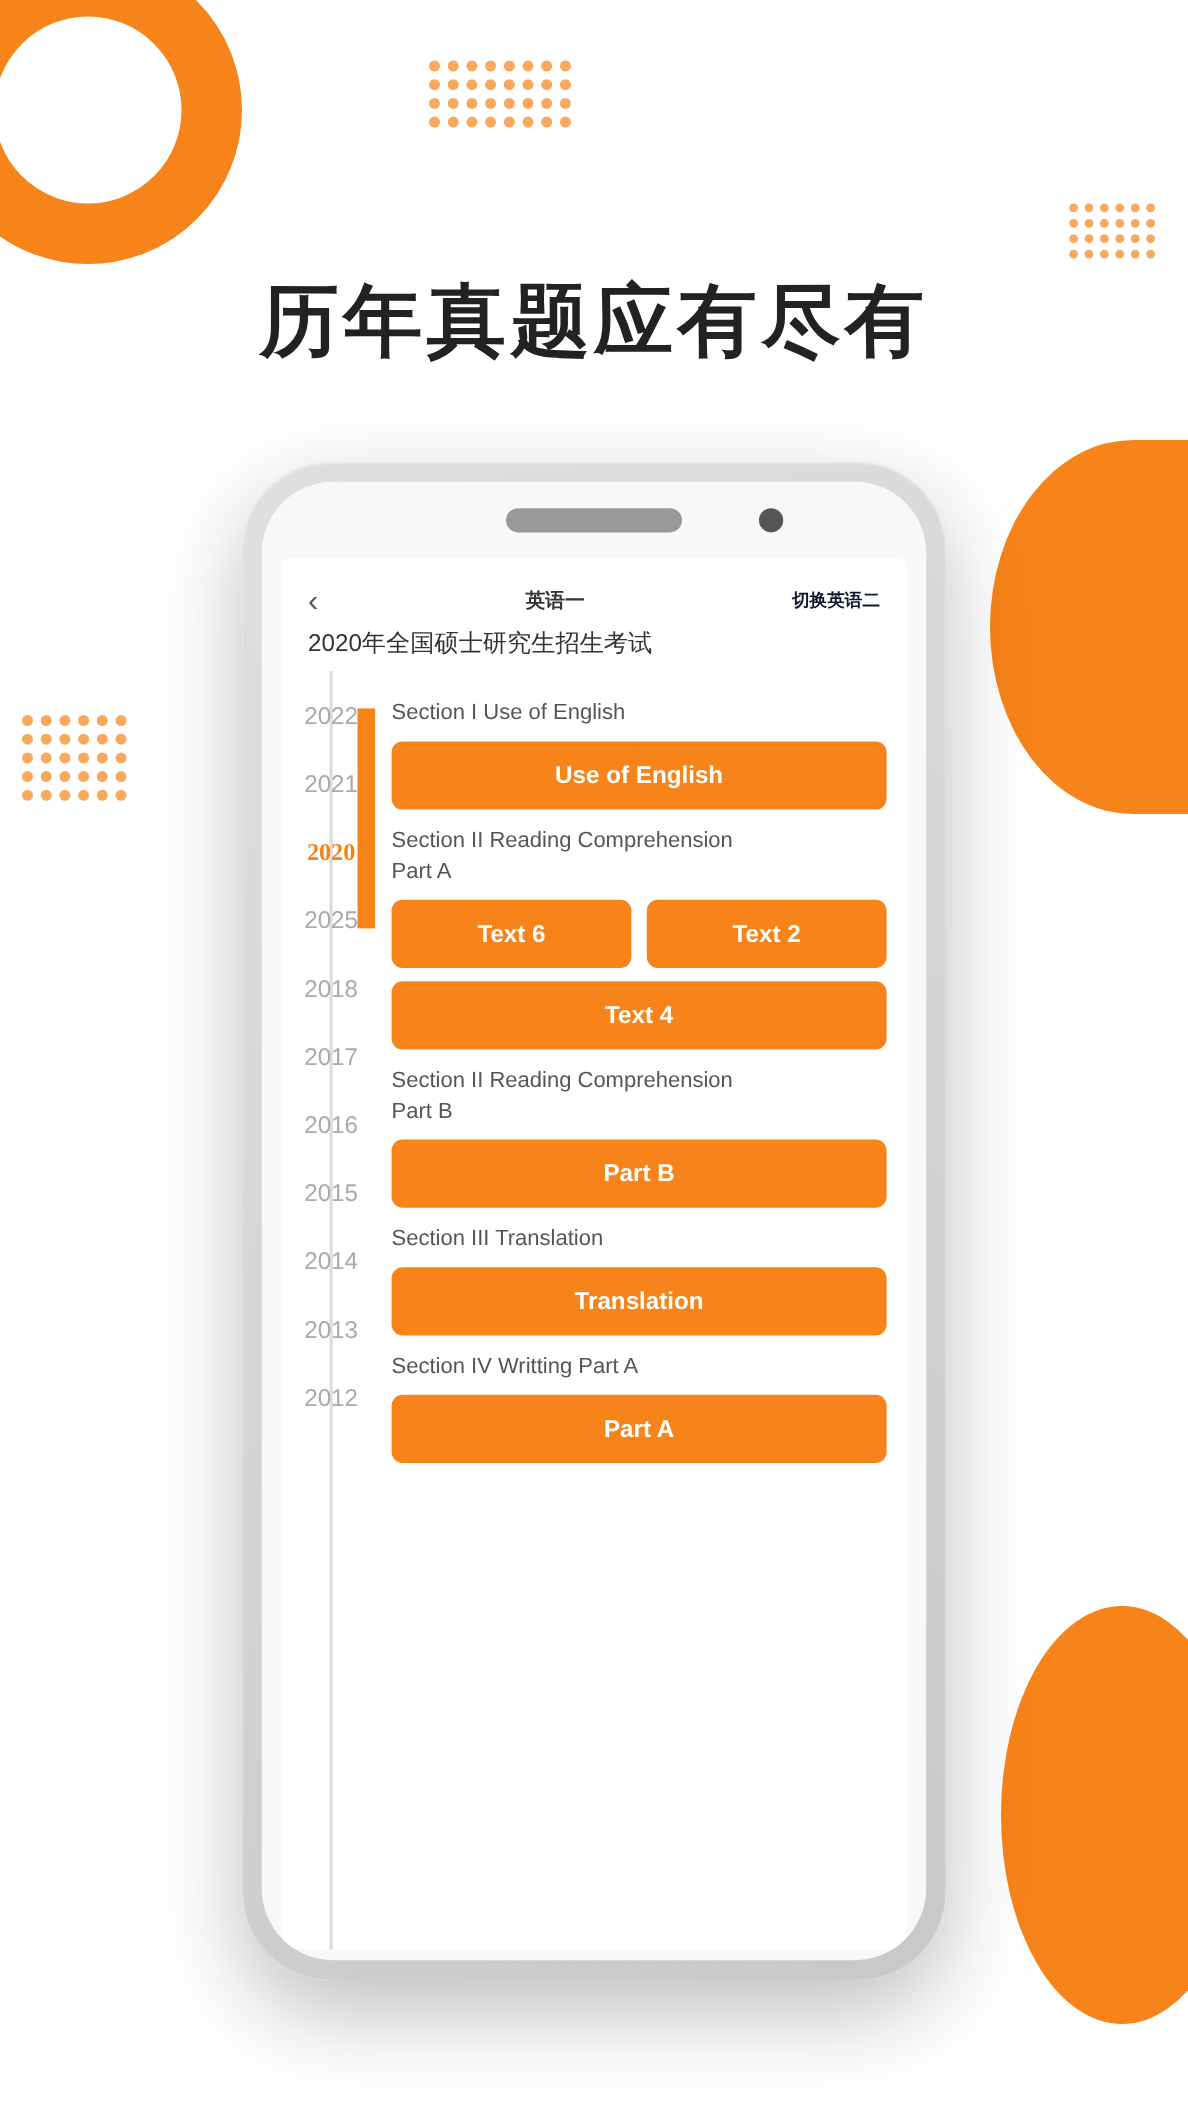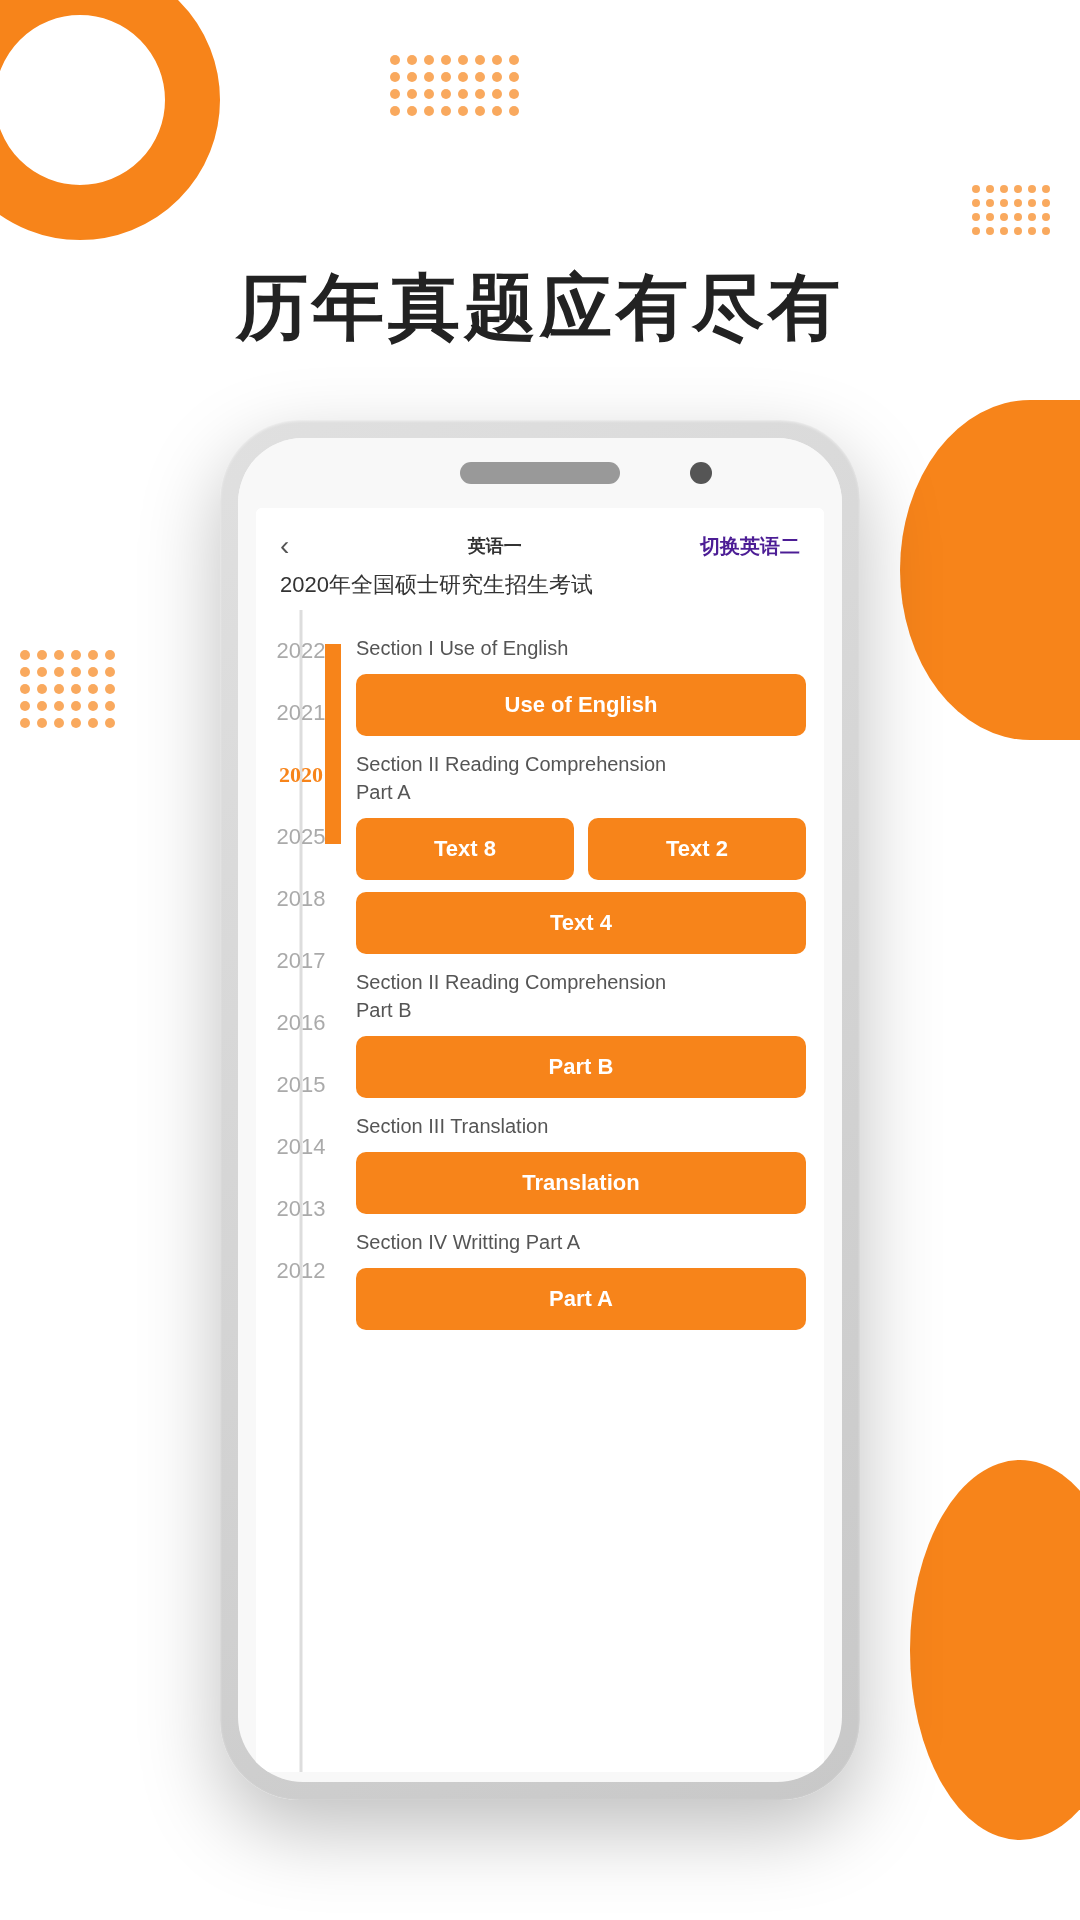--- a/index.html
+++ b/index.html
@@ -94,21 +94,21 @@
       width: 220px;
       height: 380px;
       background: #f7841a;
       border-radius: 50%;
       z-index: 0;
     }
 
     
     .main-title {
       position: absolute;
-      top: 260px;
+      top: 244px;
       left: 0;
       right: 0;
       text-align: center;
       font-size: 72px;
       font-weight: 900;
       color: #222222;
       z-index: 1;
       letter-spacing: 4px;
     }
 
@@ -197,23 +197,23 @@
       cursor: pointer;
     }
 
     .screen-title-label {
       font-size: 18px;
       font-weight: 600;
       color: #333;
     }
 
     .switch-btn {
-      font-size: 20px;
+      font-size: 16px;
       font-weight: 700;
-      color: #4c1d95;
+      color: #0f172a;
       cursor: pointer;
     }
 
     .screen-subtitle {
       font-size: 22px;
       color: #333;
       font-weight: 500;
       margin-top: 6px;
     }
 
@@ -492,21 +492,21 @@
                 <span>Section I Use of English</span>
               </div>
               <div class="btn-row">
                 <button class="orange-btn full">Use of English</button>
               </div>
             </div>
 
             <div class="section-divider">
               <div class="section-label">Section II Reading Comprehension<br>Part A</div>
               <div class="btn-row">
-                <button class="orange-btn">Text 8</button>
+                <button class="orange-btn">Text 6</button>
                 <button class="orange-btn">Text 2</button>
               </div>
               <div class="btn-row">
                 <button class="orange-btn">Text 4</button>
               </div>
             </div>
 
             <div class="section-divider">
               <div class="section-label">Section II Reading Comprehension<br>Part B</div>
               <div class="btn-row">

